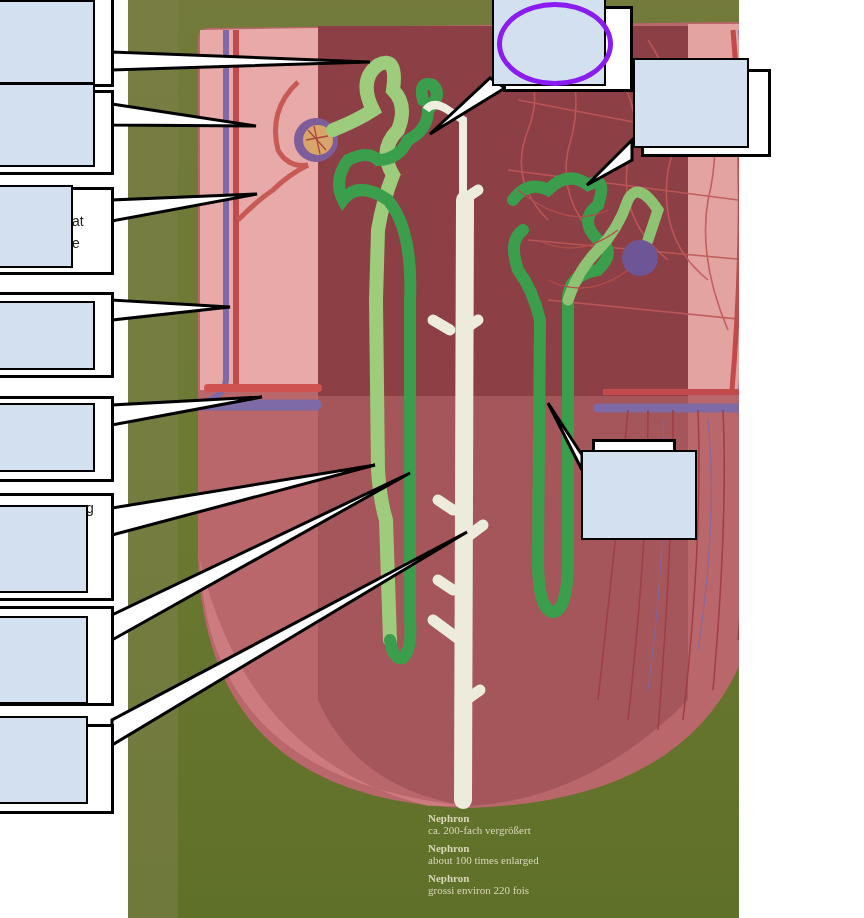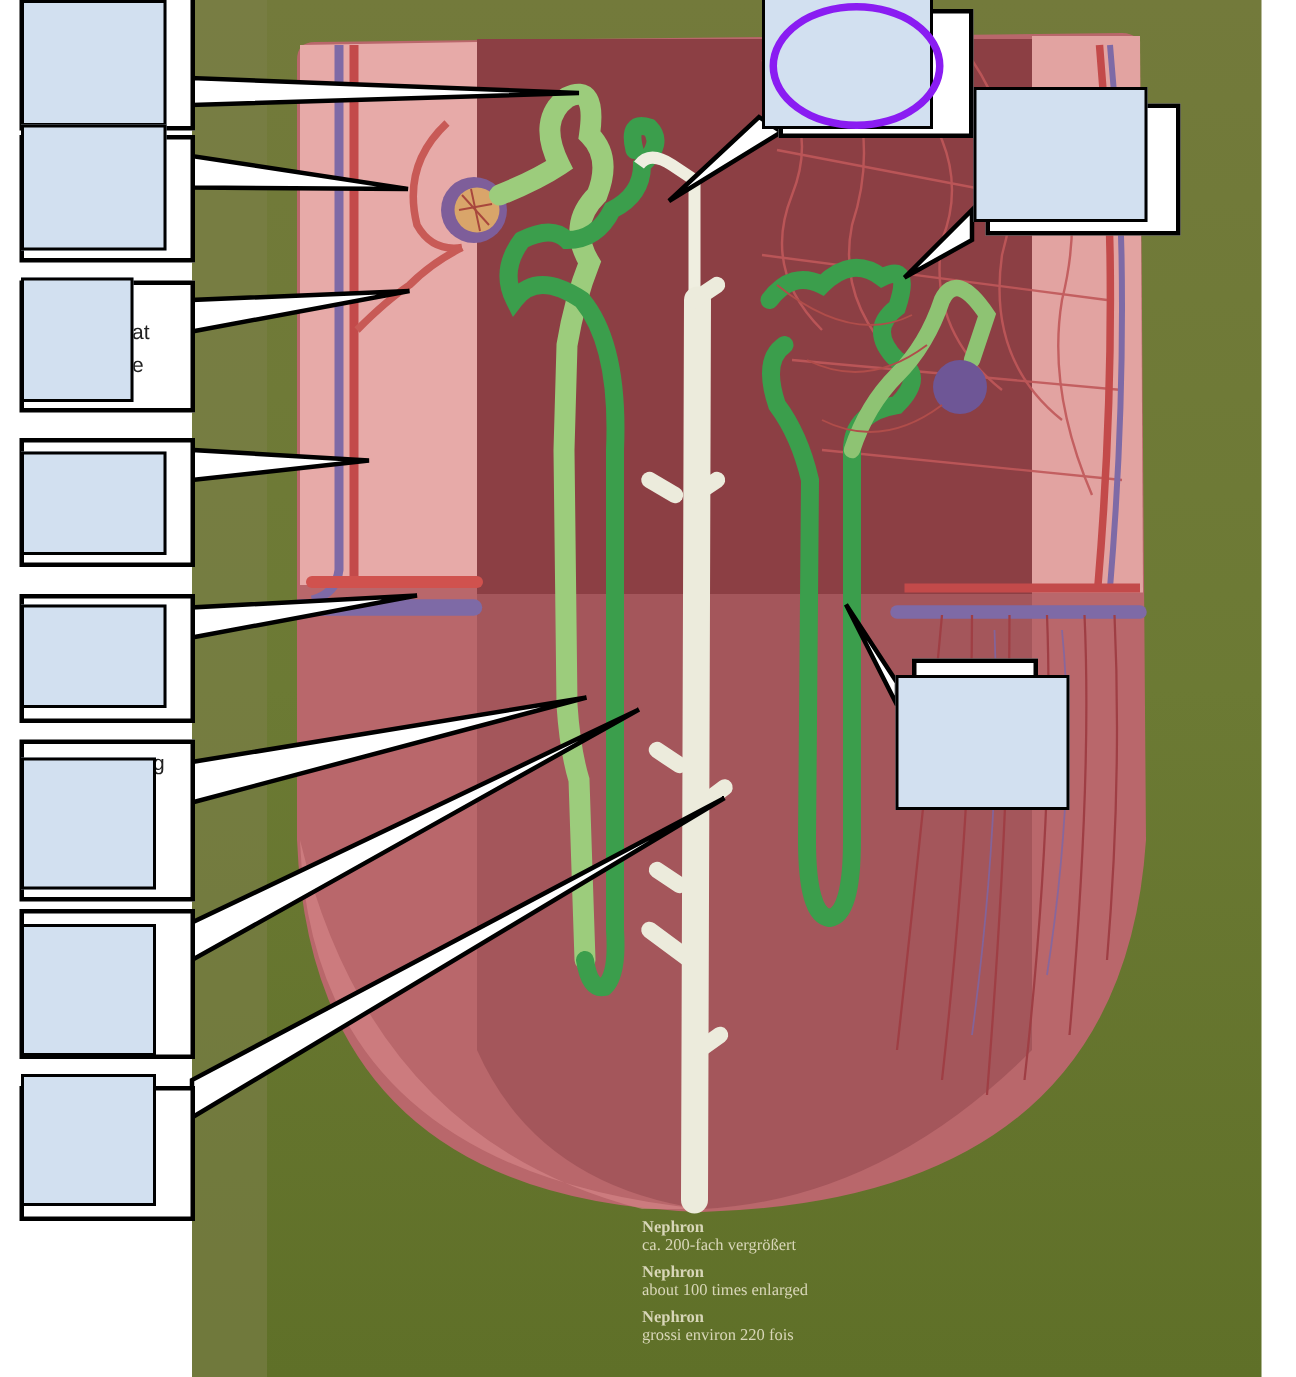--- a/index.html
+++ b/index.html
@@ -1,22 +1,22 @@
 <!DOCTYPE html>
 <html><head>
 <meta charset="utf-8">
 <style>
   html,body{margin:0;padding:0;background:#ffffff;}
   body{width:864px;height:918px;position:relative;overflow:hidden;font-family:"Liberation Sans",sans-serif;}
-  .photo{position:absolute;left:128px;top:0;width:713px;height:918px;background:linear-gradient(180deg,#737a3b 0%,#6c7a34 50%,#5f7028 100%);overflow:hidden;}
+  .photo{position:absolute;left:128px;top:0;width:611px;height:918px;background:linear-gradient(180deg,#737a3b 0%,#6c7a34 50%,#5f7028 100%);overflow:hidden;}
   .photo svg{position:absolute;left:0;top:0;}
   .caption{position:absolute;left:300px;top:812px;color:#d8d6b8;font-family:"Liberation Serif",serif;font-size:11px;line-height:12px;}
   .caption .blk{margin-bottom:6px;}
   .caption .t{font-weight:bold;}
-  .overlay{position:absolute;left:16px;top:0;width:700px;height:918px;pointer-events:none;}
+  .overlay{position:absolute;left:0;top:0;width:700px;height:918px;pointer-events:none;}
   .overlay svg{position:absolute;left:0;top:0;}
   .callout{position:absolute;background:#fff;border:3px solid #000;box-sizing:border-box;}
   .answer{position:absolute;background:#d2e0f0;border:2px solid #000;box-sizing:border-box;pointer-events:auto;}
   .frag{position:absolute;font-size:14px;color:#222;}
   .ellipse{position:absolute;border:5px solid #8a1cf2;border-radius:50%;box-sizing:border-box;}
 </style>
 </head>
 <body>
 
 <div class="photo">

